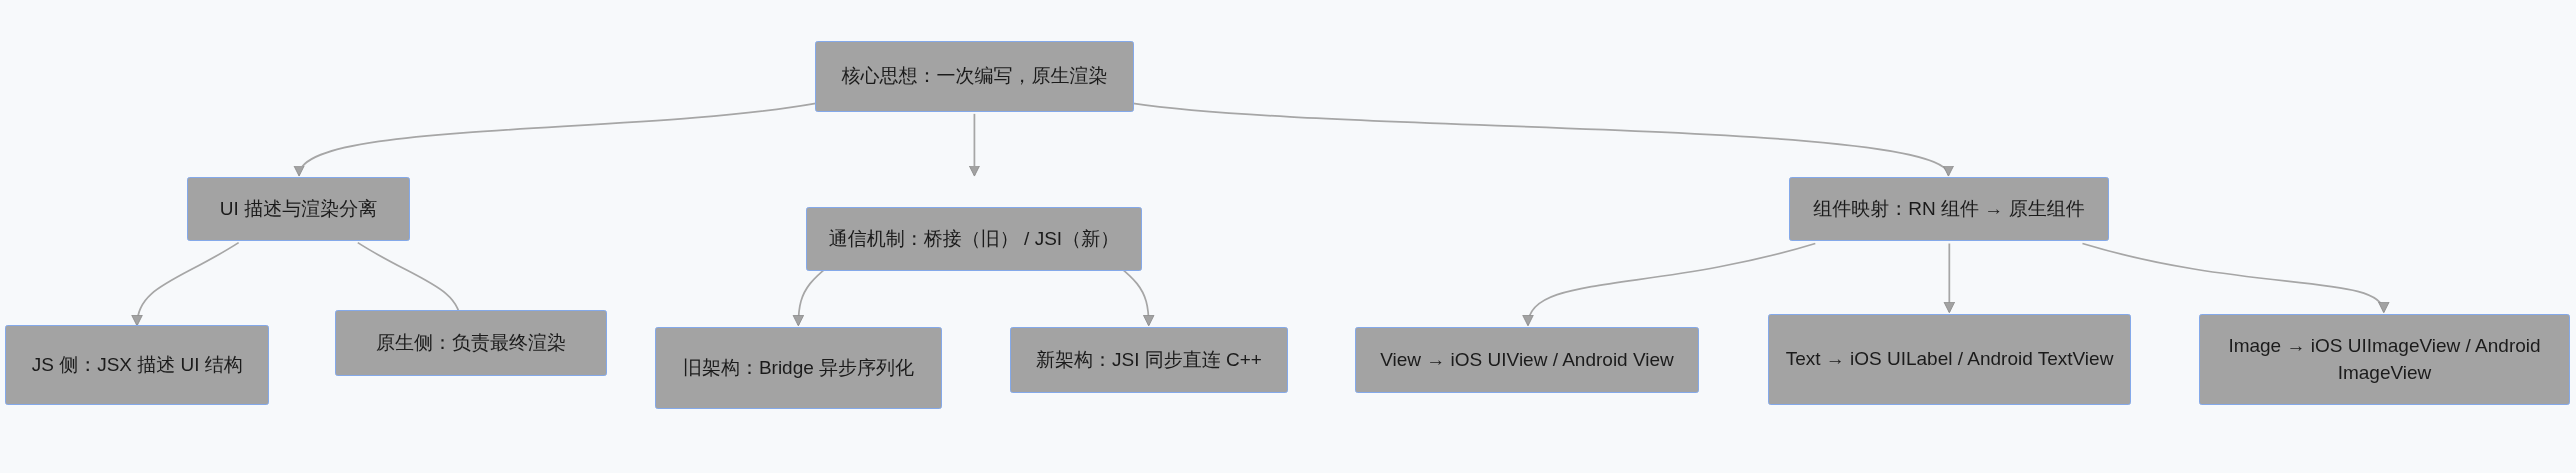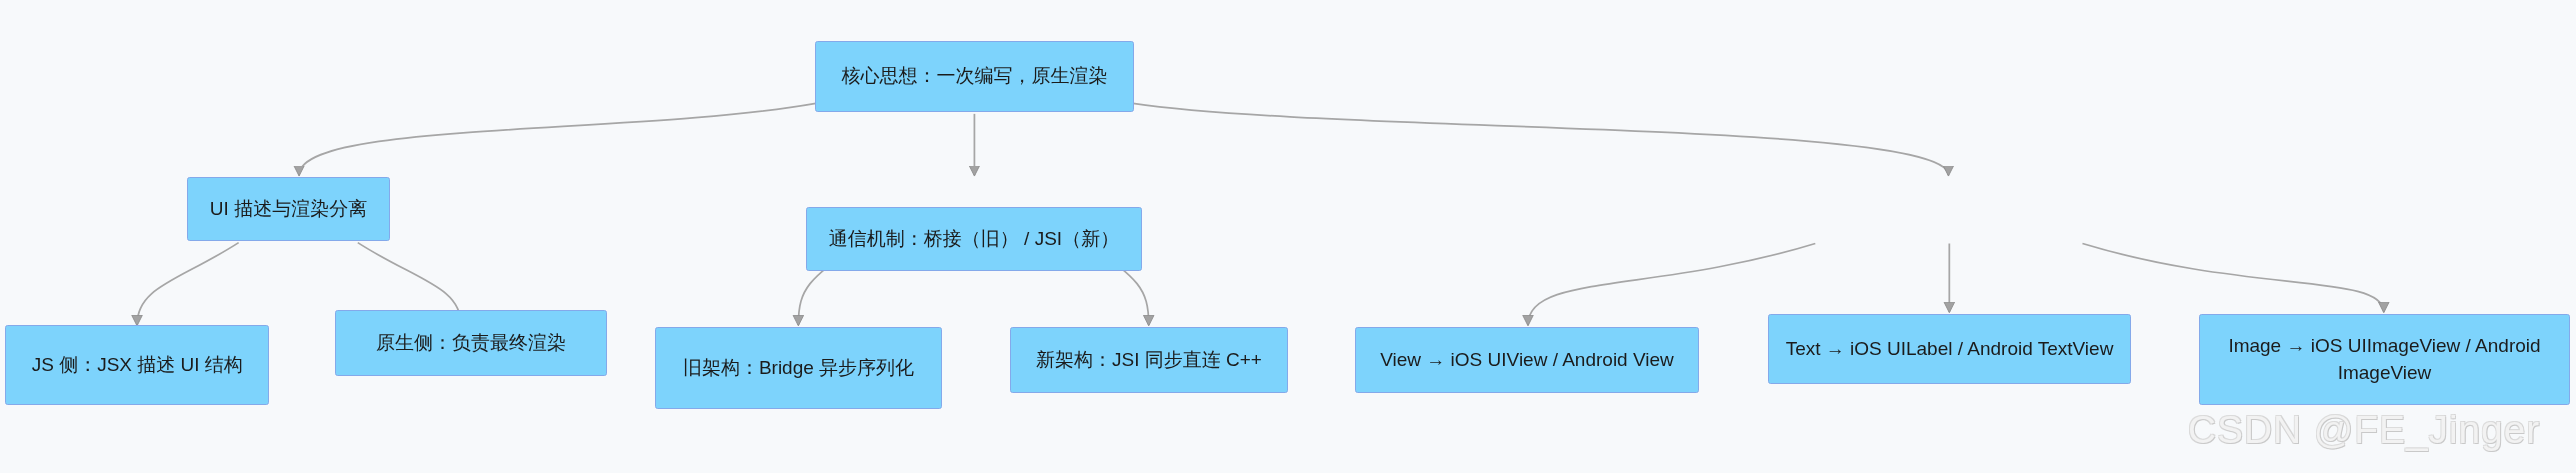--- a/index.html
+++ b/index.html
@@ -19,21 +19,21 @@
     pointer-events: none;
   }
   svg.connectors path.edge {
     fill: none;
     stroke: #a6a6a6;
     stroke-width: 2;
   }
   .node {
     position: absolute;
     box-sizing: border-box;
-    background: #7dd3fc;
+    background: #a3a3a3;
     border: 1.8px solid #84a9ea;
     border-radius: 2.6px;
     display: flex;
     align-items: center;
     justify-content: center;
     text-align: center;
     color: #1b1b1b;
     font-size: 19px;
     line-height: 1.4;
     padding: 0 10.5px;
@@ -69,28 +69,31 @@
     <path class="edge" d="M 1240 277 C 1297 318, 1311 327, 1311 371" marker-end="url(#arrow)"></path>
     <path class="edge" d="M 2072 278 C 1885 335, 1744 312, 1744 371" marker-end="url(#arrow)"></path>
     <path class="edge" d="M 2225 278 L 2225 356" marker-end="url(#arrow)"></path>
     <path class="edge" d="M 2377 278 C 2565 335, 2721 312, 2721 356" marker-end="url(#arrow)"></path>
   </svg>
 
   <div class="node single" style="left:815px; top:41px; width:319px; height:71px;">
     <span>核心思想：一次编写，原生渲染</span>
   </div>
 
-  <div class="node single" style="left:187px; top:177px; width:203px; height:64px;">
+  <div class="node single" style="left:187px; top:177px; width:223px; height:64px;">
     <span>UI 描述与渲染分离</span>
   </div>
 
   <div class="node single" style="left:806px; top:177px; width:336px; height:64px;margin-top:30px;">
     <span>通信机制：桥接（旧） / JSI（新）</span>
   </div>
 
+  <div class="node single" style="left:1789px; top:177px; width:320px; height:64px;">
+    <span>组件映射：RN 组件 → 原生组件</span>
+  </div>
 
   <div class="node single" style="left:5.3px; top:325px; width:264px; height:80px;">
     <span>JS 侧：JSX 描述 UI 结构</span>
   </div>
 
   <div class="node single" style="left:335px; top:310px; width:272px; height:66px;">
     <span>原生侧：负责最终渲染</span>
   </div>
 
   <div class="node single" style="left:655px; top:327px; width:287px; height:82px;">
@@ -98,24 +101,23 @@
   </div>
 
   <div class="node single" style="left:1010px; top:327px; width:278px; height:66px;">
     <span>新架构：JSI 同步直连 C++</span>
   </div>
 
   <div class="node single" style="left:1355px; top:327px; width:344px; height:66px;">
     <span>View → iOS UIView / Android View</span>
   </div>
 
-  <div class="node" style="left:1768px; top:314px; width:363px; height:70px;">
+  <div class="node" style="left:1768px; top:314px; width:363px; height:91px;">
     <span>Text → iOS UILabel / Android TextView</span>
   </div>
 
   <div class="node" style="left:2199px; top:314px; width:371px; height:91px;">
     <span>Image → iOS UIImageView / Android ImageView</span>
   </div>
 
-  <div class="watermark">CSDN @FE_Jinger</div>
 
 </div>
 
 
 </body></html>

